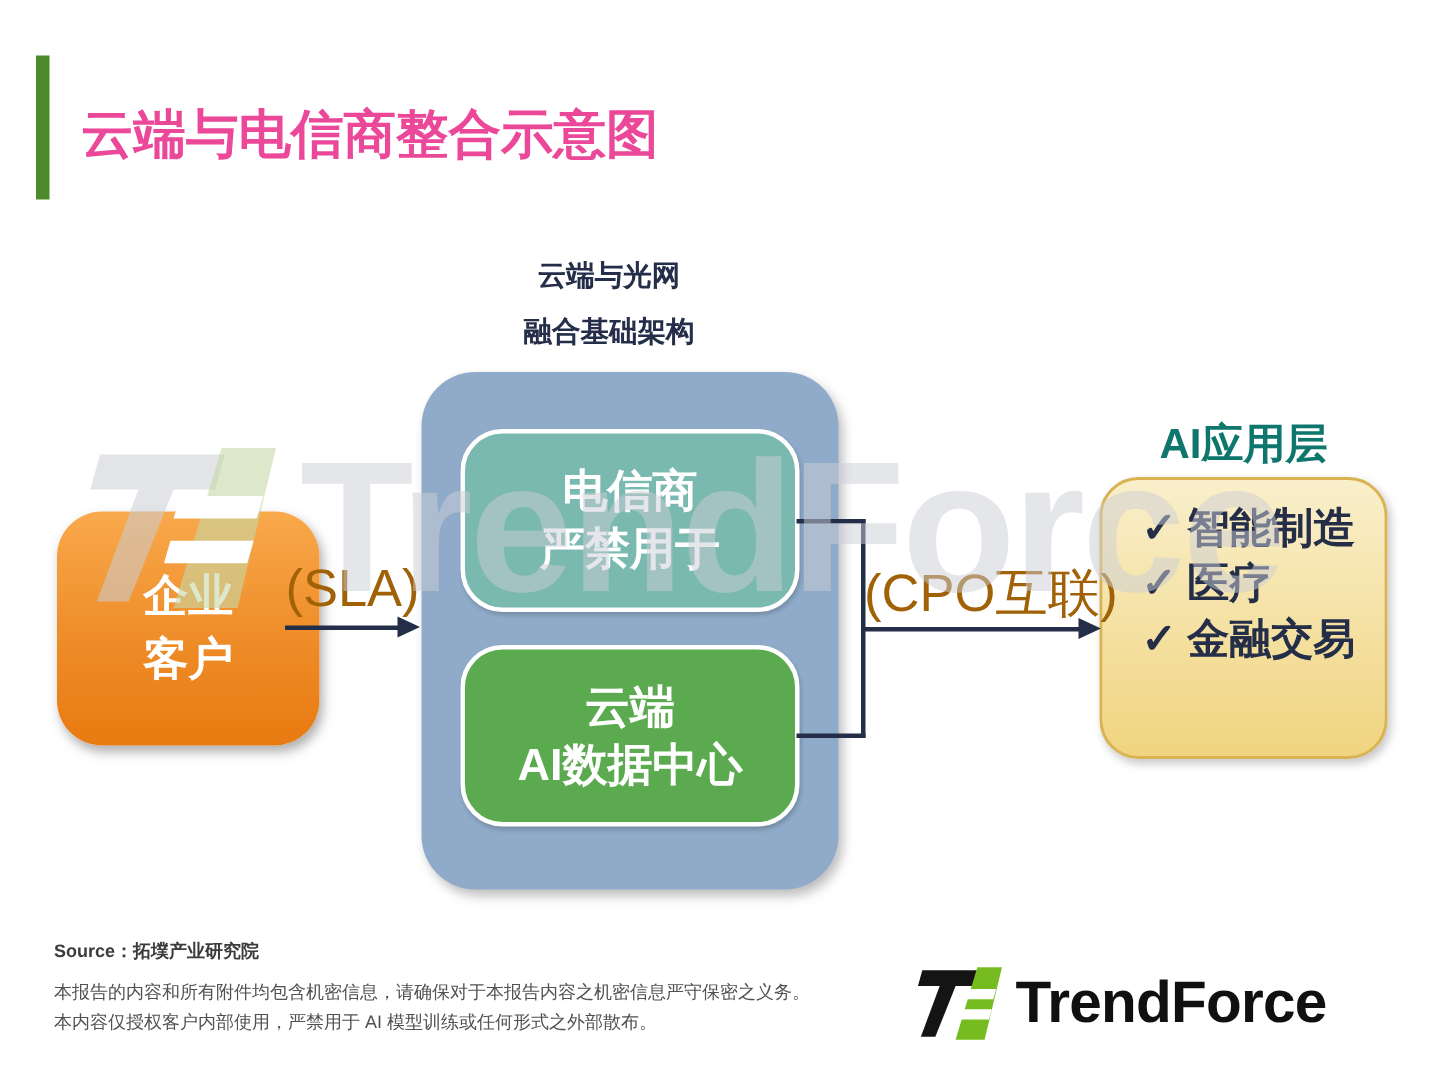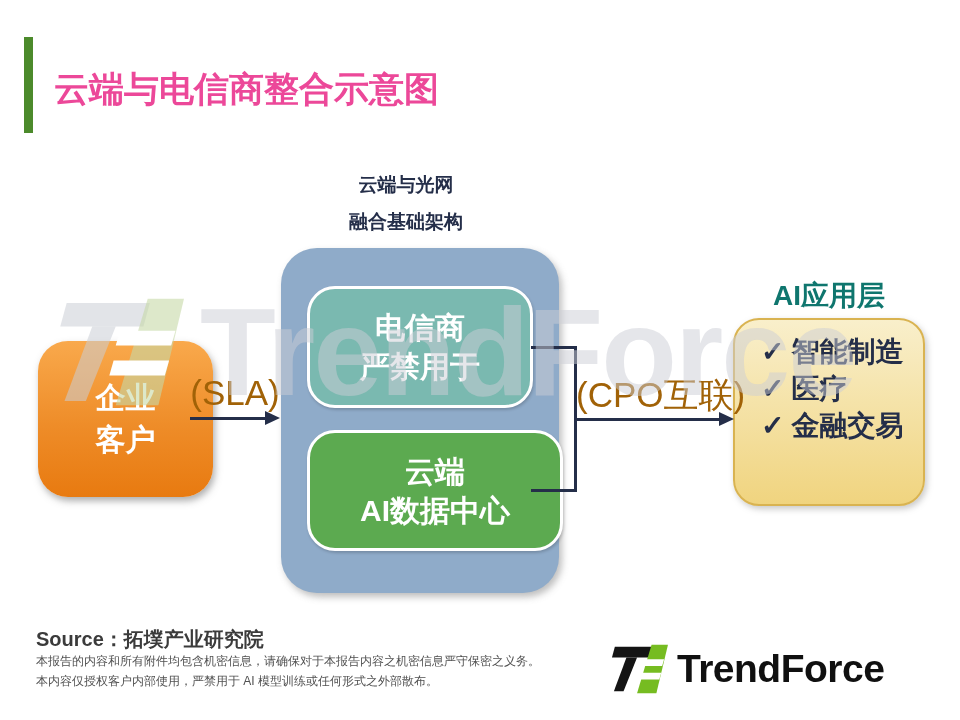--- a/index.html
+++ b/index.html
@@ -28,21 +28,21 @@
   .node {
     position:absolute; display:flex; flex-direction:column; align-items:center;
     justify-content:center; text-align:center; color:#ffffff; font-weight:700;
     border-radius:28px; line-height:39px;
   }
   .node-teal {
     left:307px; top:286px; width:226px; height:122px; background:#7AB9B0;
     border:3px solid #ffffff; font-size:30px; box-shadow:1px 2px 3px rgba(0,0,0,.18);
   }
   .node-green {
-    left:307px; top:430px; width:256px; height:121px; background:#5CAA50;
+    left:307px; top:430px; width:226px; height:121px; background:#5CAA50;
     border:3px solid #ffffff; font-size:30px; box-shadow:1px 2px 3px rgba(0,0,0,.18);
   }
   .node-orange {
     left:38px; top:341px; width:175px; height:156px; border-radius:30px;
     background:linear-gradient(180deg,#F9A94C 0%, #EE8C28 55%, #E87A10 100%);
     font-size:30px; line-height:42px; box-shadow:2px 4px 7px rgba(95,95,95,.5);
   }
   
   .conn-label {
     position:absolute; font-size:35px; color:#a16207; text-align:center; white-space:nowrap;
@@ -76,21 +76,21 @@
   .watermark {
     position:absolute; left:56px; top:290px; display:flex; align-items:center;
     gap:16px; pointer-events:none; z-index:40;
   }
   .watermark-text {
     font-size:124px; font-weight:700; letter-spacing:-2px; line-height:1;
     color:rgba(203,206,214,0.5); white-space:nowrap;
   }
   
   .source {
-    position:absolute; left:36px; top:626px; font-size:20px; font-weight:700; color:#3B3B3B;
+    position:absolute; left:36px; top:626px; font-size:12px; font-weight:700; color:#3B3B3B;
   }
   .disclaimer {
     position:absolute; left:36px; top:651px; font-size:12px; color:#515151; line-height:20px;
   }
   .logo {
     position:absolute; left:610px; top:641px; display:flex; align-items:center; gap:9px;
   }
   .logo-text {
     font-size:39px; font-weight:800; color:#101010; letter-spacing:-0.5px; white-space:nowrap;
   }

